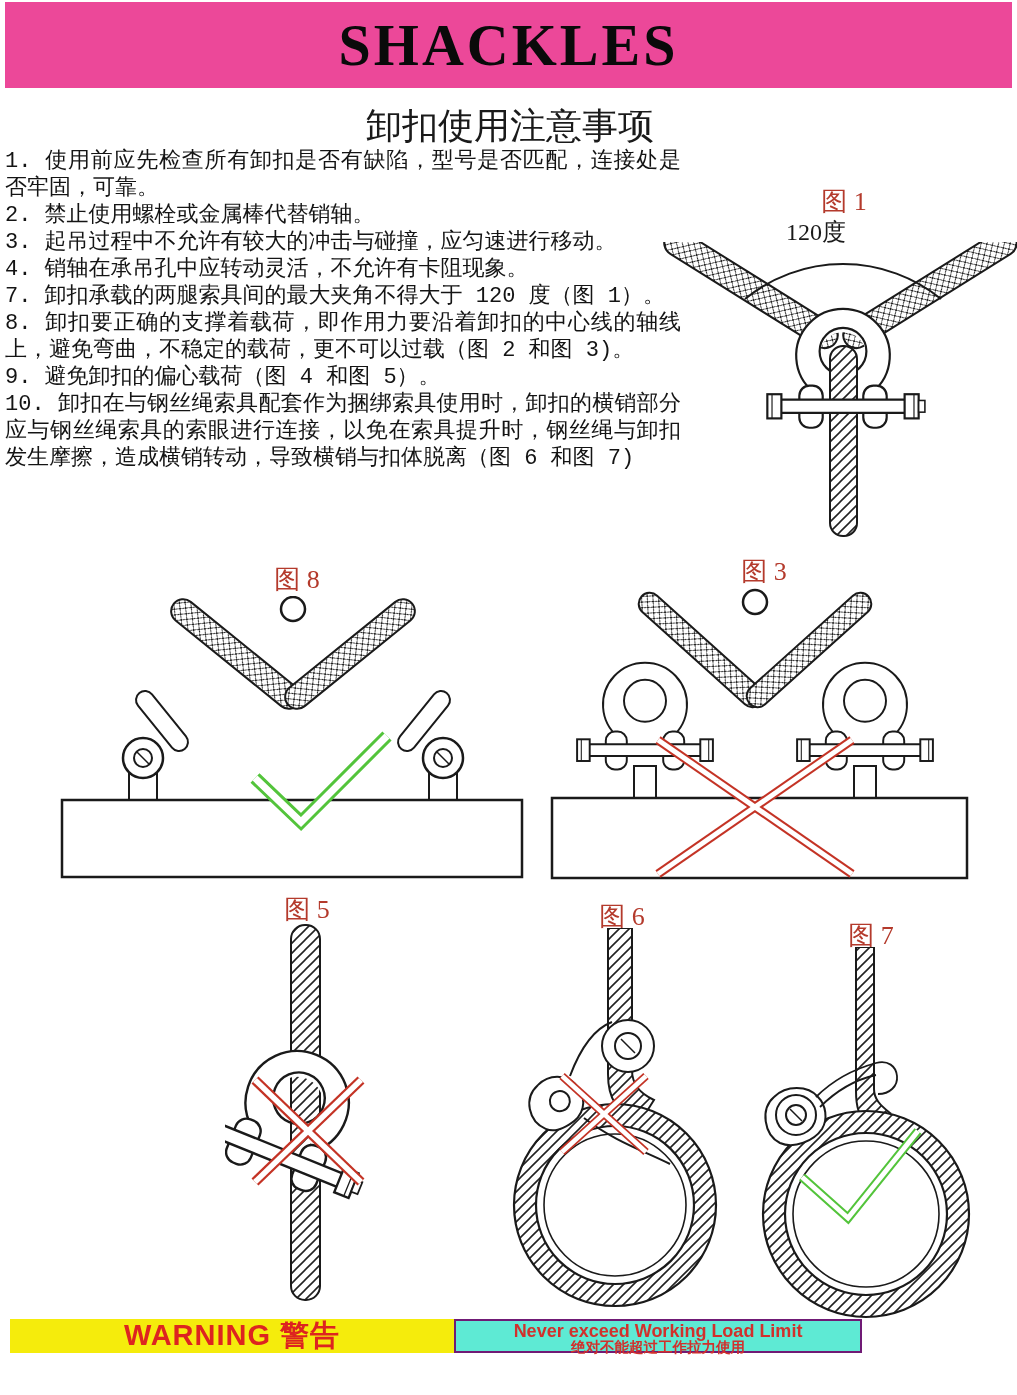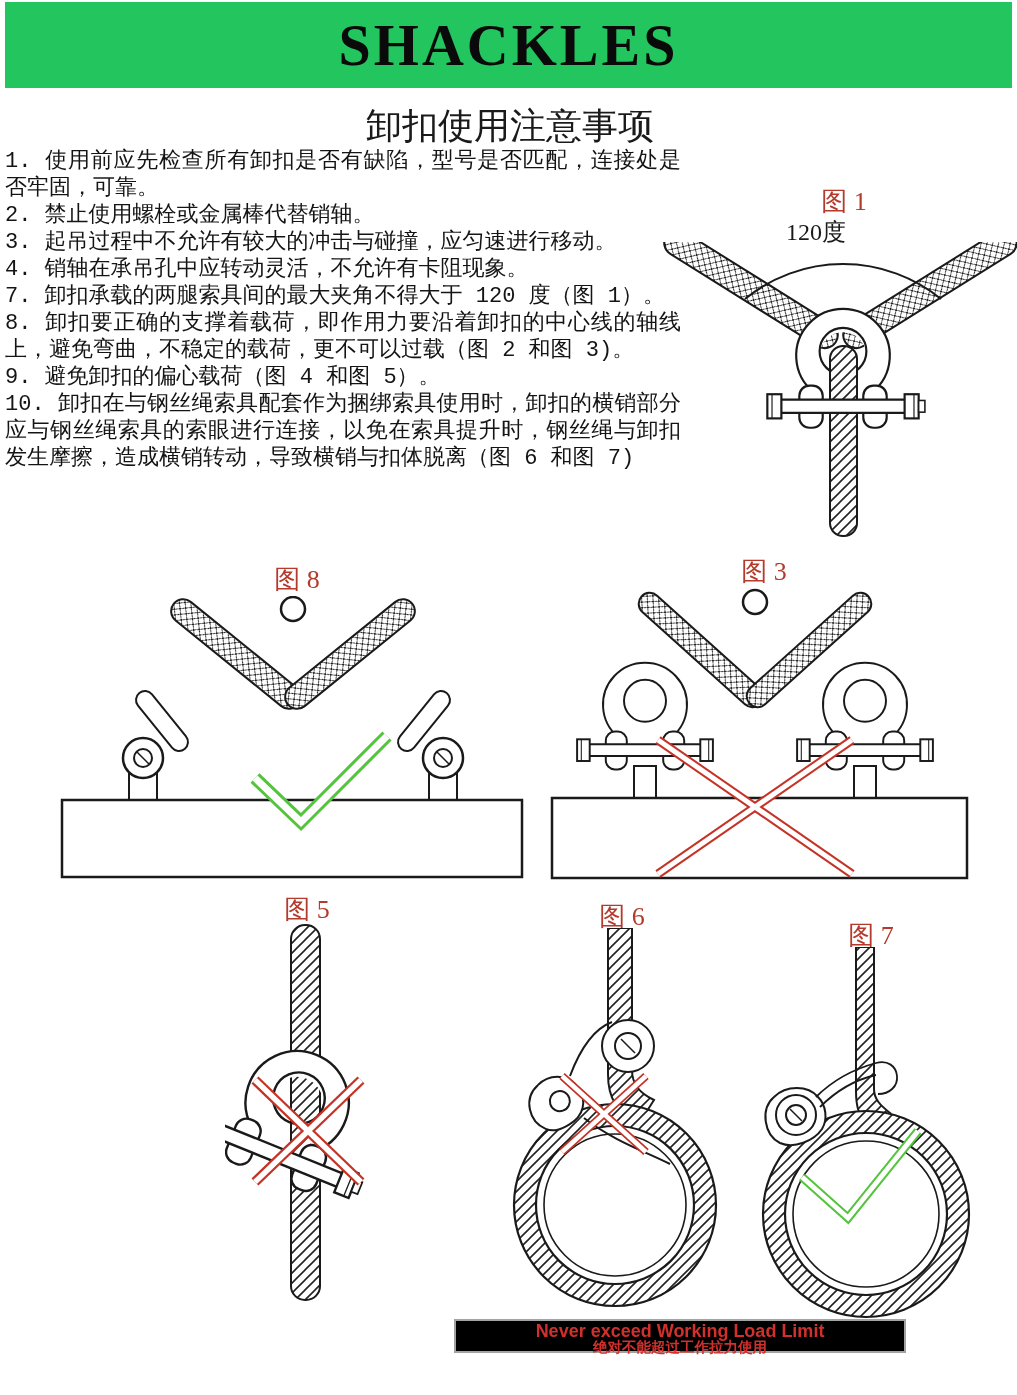--- a/index.html
+++ b/index.html
@@ -2,21 +2,21 @@
 <html><head>
 <meta charset="utf-8">
 <style>
   html,body{margin:0;padding:0;background:#ffffff;}
   #page{position:relative;width:1017px;height:1395px;background:#fff;overflow:hidden;
         font-family:"Liberation Serif","DejaVu Serif",serif;color:#111;}
 
   .abs{position:absolute;}
 
   
-  #header-banner{left:5px;top:2px;width:1007px;height:86px;background:#22c55e;
+  #header-banner{left:5px;top:2px;width:1007px;height:86px;background:#ec4899;
     display:flex;align-items:center;justify-content:center;}
   #header-title{font-family:"Liberation Serif","DejaVu Serif",serif;font-weight:800;
     font-size:58px;letter-spacing:3px;color:#0a0a0a;transform:scaleY(1.02);}
 
   
   #notice-title{left:330px;top:102px;width:360px;text-align:center;
     font-family:"Liberation Sans","DejaVu Sans",sans-serif;font-size:36px;color:#1a1a1a;}
   #notice-list{left:5px;top:148px;width:676px;font-size:22px;line-height:27px;
     text-align:justify;color:#141414;font-family:Liberation Mono, monospace;}
   .note-item{margin:0;}
@@ -27,22 +27,22 @@
   .fig-note{position:absolute;width:120px;text-align:left;font-size:24px;color:#1a1a1a;}
 
   .figure{position:absolute;}
   svg{display:block;}
 
   
   #warning-banner{left:10px;top:1319px;width:444px;height:34px;background:#f5ec0c;
     display:flex;align-items:center;justify-content:center;}
   #warning-label{font-family:"Liberation Sans","DejaVu Sans",sans-serif;font-weight:700;
     font-size:29px;color:#dd2420;letter-spacing:1px;}
-  #wll-box{left:454px;top:1319px;width:452px;height:34px;background:#000000;
-    border:2px solid #a3a3a3;box-sizing:border-box;text-align:center;
+  #wll-box{left:454px;top:1319px;width:408px;height:34px;background:#5eead4;
+    border:2px solid #701a75;box-sizing:border-box;text-align:center;
     font-family:"Liberation Sans","DejaVu Sans",sans-serif;color:#d2302c;}
   #wll-line1{font-size:18px;font-weight:700;line-height:18px;margin-top:1px;}
   #wll-line2{font-size:14.5px;font-weight:700;line-height:14px;}
 </style>
 </head>
 <body>
 
 <div id="page">
 
   <svg width="0" height="0" style="position:absolute">
@@ -274,18 +274,21 @@
         <path d="M66,150 C84,132 104,122 126,116 C138,113 146,119 147,129 C148,139 140,147 128,147" fill="none" stroke="#1a1a1a" stroke-width="1.8"></path>
         <path d="M70,160 C88,142 108,132 126,128" fill="none" stroke="#1a1a1a" stroke-width="1.8"></path>
       </g>
       <g>
         <path d="M52,230 L98,271 L168,184" fill="none" stroke="#53c43b" stroke-width="9"></path>
         <path d="M52,230 L98,271 L168,184" fill="none" stroke="#ffffff" stroke-width="5"></path>
       </g>
     </svg>
   </div>
 
+  <div class="abs" id="warning-banner">
+    <span id="warning-label">WARNING 警告</span>
+  </div>
   <div class="abs" id="wll-box">
     <div id="wll-line1">Never exceed Working Load Limit</div>
     <div id="wll-line2">绝对不能超过工作拉力使用</div>
   </div>
 
 </div>
 
 </body></html>

